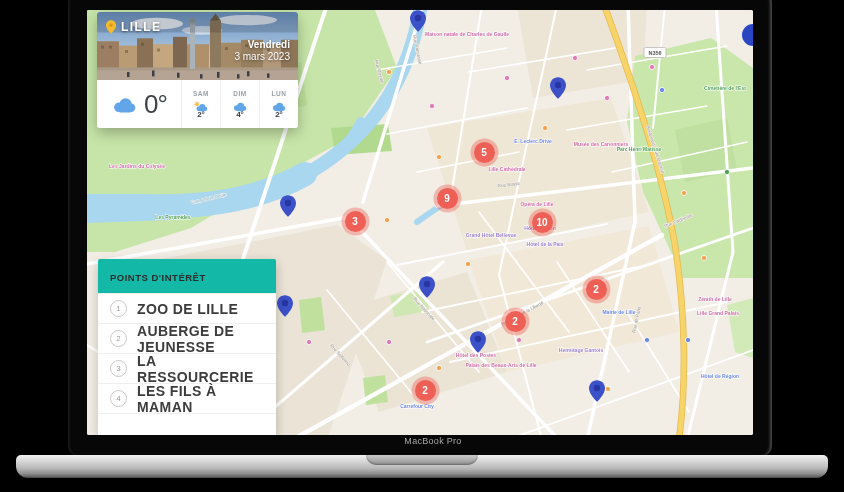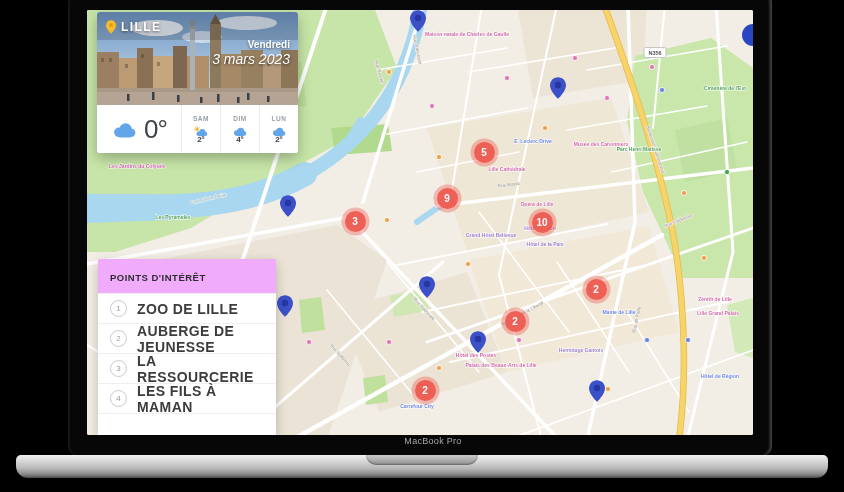--- a/index.html
+++ b/index.html
@@ -31,42 +31,42 @@
     color:#fff; font-size:10px; font-weight:bold;
     display:flex; align-items:center; justify-content:center; }
   .map-pin { position:absolute; width:16px; height:22px; }
   .edge-control { position:absolute; left:655px; top:14px; width:22px; height:22px;
     border-radius:50%; }
 
   
   .weather-card { position:absolute; left:10px; top:2px; width:201px;
     border-radius:3px; overflow:hidden; background:#fff;
     box-shadow:0 5px 14px rgba(0,0,0,.28); }
-  .wc-photo { position:relative; height:93px; overflow:hidden; }
+  .wc-photo { position:relative; height:68px; overflow:hidden; }
   .photo-svg { position:absolute; inset:0; width:100%; height:100%; }
   .wc-city { position:absolute; left:9px; top:8px; display:flex; align-items:center; gap:5px;
     color:#fff; font-weight:bold; font-size:12px; letter-spacing:1.4px;
     text-shadow:0 1px 3px rgba(0,0,0,.55); }
   .wc-date { position:absolute; right:8px; top:7px; text-align:right; color:#fff;
     text-shadow:0 1px 3px rgba(0,0,0,.55);margin-top:20px; }
   .wc-day { font-size:10px; font-weight:bold; }
-  .wc-fulldate { font-size:14px; margin-top:1px;font-style:italic; }
+  .wc-fulldate { font-size:10px; margin-top:1px; }
   .wc-body { height:48px; background:#fff; display:flex; }
   .wc-now { width:84px; display:flex; align-items:center; justify-content:center; gap:6px; }
   .wc-now-icon { width:27px; height:19px; }
   .wc-now-temp { font-size:26px; font-weight:400; color:#3f4347; letter-spacing:-1px; }
   .fc-col { flex:1; border-left:1px solid #ececec; display:flex; flex-direction:column;
     align-items:center; justify-content:center; gap:1px; padding:3px 0 2px; }
   .fc-day { font-size:6.5px; font-weight:bold; color:#9aa1a8; letter-spacing:.6px; }
   .fc-ic { width:16px; height:11px; }
   .fc-temp { font-size:8px; font-weight:bold; color:#33383c; }
 
   
   .poi-panel { position:absolute; left:11px; top:249px; width:178px; bottom:0;
-    background:#f0abfc; border-radius:2px 2px 0 0; overflow:hidden;
+    background:#14b8a6; border-radius:2px 2px 0 0; overflow:hidden;
     box-shadow:0 4px 12px rgba(0,0,0,.22); }
   .poi-title { padding:11px 12px 8px; font-size:9.5px; font-weight:bold;
     letter-spacing:.5px; color:#2c2c2c; line-height:1.6; }
   .poi-item { display:flex; align-items:center; gap:10px; padding:0 12px; height:30px;
     border-top:1px solid #efefef; background:#fff; cursor:pointer; }
   .rank-circle { width:17px; height:17px; border:1px solid #c9c9c9; border-radius:50%;
     display:flex; align-items:center; justify-content:center;
     font-size:8px; color:#9b9b9b; flex:none; }
   .poi-label { font-size:14px; font-weight:bold; letter-spacing:.4px; color:#3c3c3c; }
 </style>

